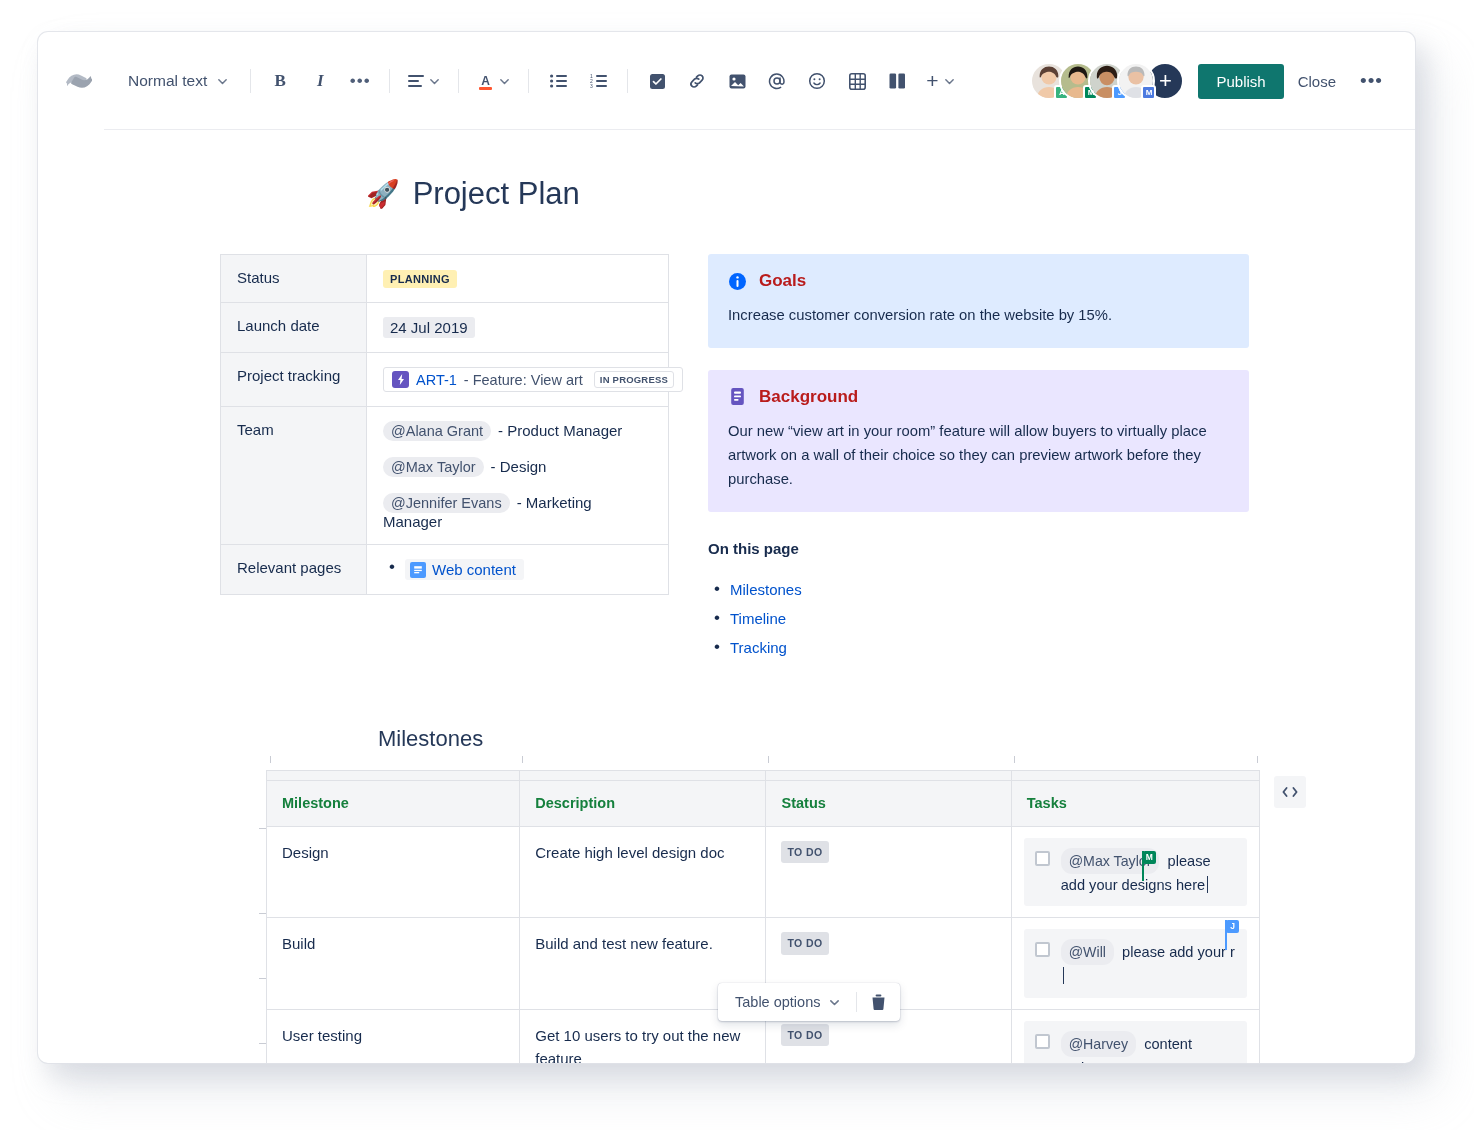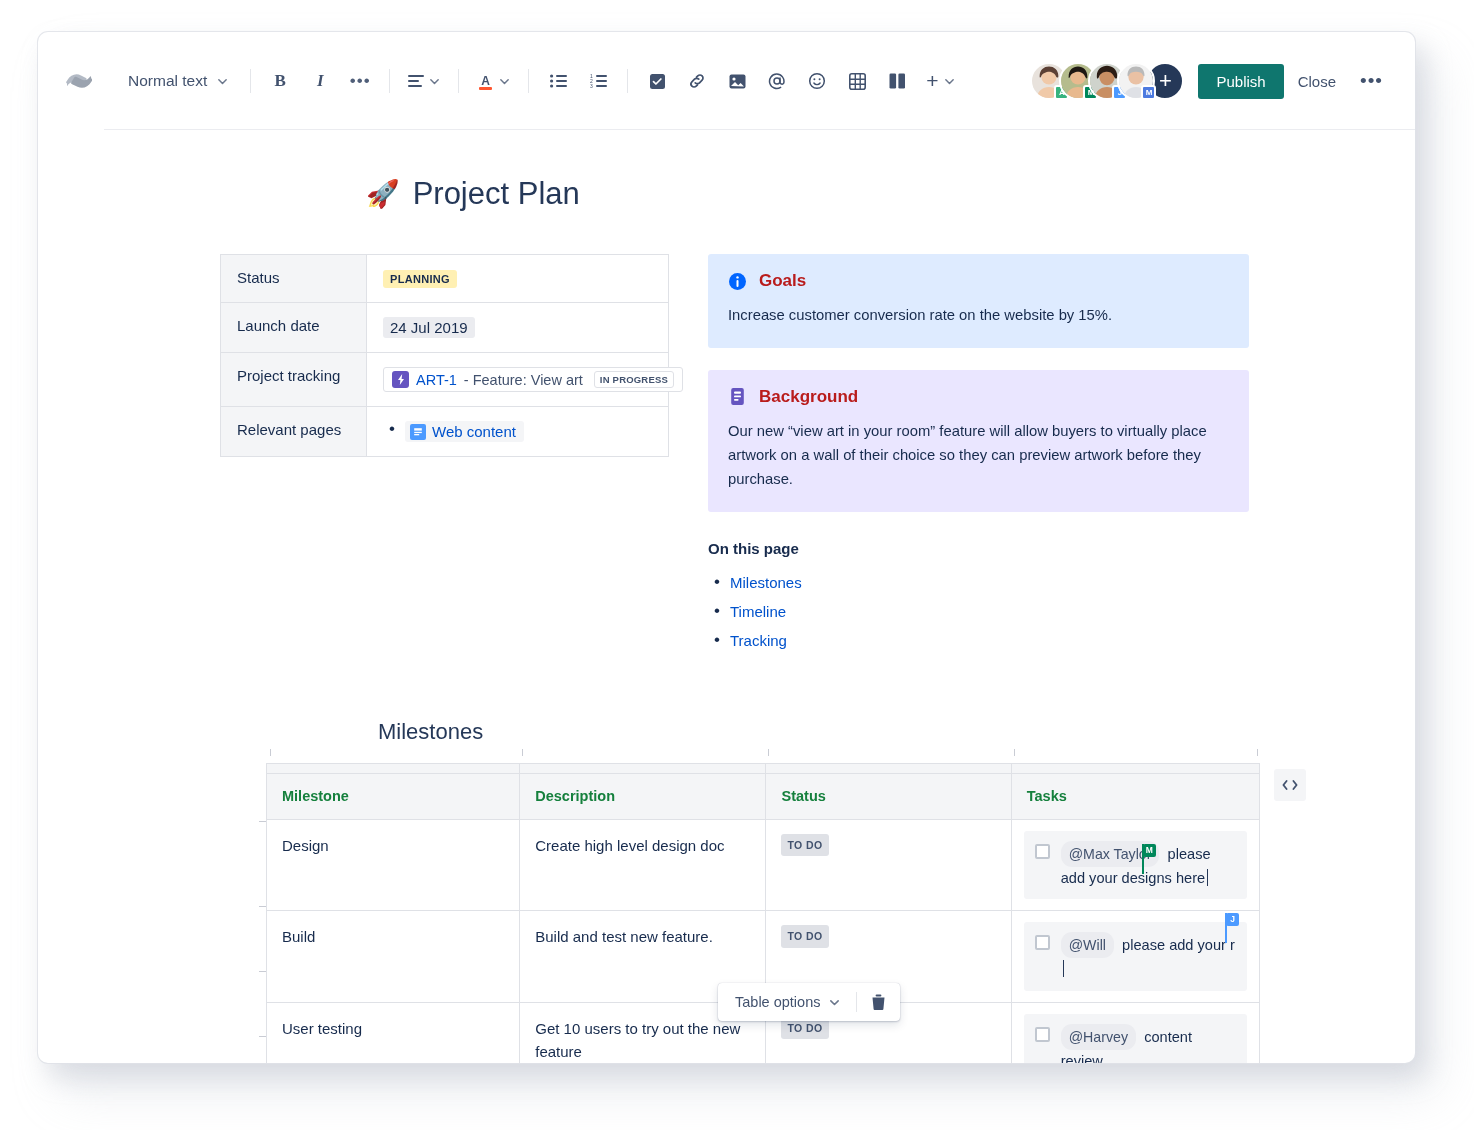--- a/index.html
+++ b/index.html
@@ -193,21 +193,21 @@
   .panel.info { background: #deebff; }
   .panel.bg { background: #eae6ff; margin-top: 22px; }
   .panel-head {
     display: flex; align-items: center; gap: 12px;
     font-size: 17px; font-weight: 700; color: #b91c1c; margin-bottom: 13px;
   }
   .panel-body { font-size: 14.8px; color: #172b4d; line-height: 1.62; }
   .p-ico { width: 19px; height: 19px; flex: none; }
 
   .otp { margin-top: 28px; }
-  .otp-title { font-size: 15px; font-weight: 700; color: #172b4d; margin-bottom: 17px; }
+  .otp-title { font-size: 15px; font-weight: 700; color: #172b4d; margin-bottom: 24px; }
   .otp-list { list-style: none; padding-left: 22px; }
   .otp-list li { position: relative; margin-bottom: 11px; }
   .otp-list li::before {
     content: "•"; position: absolute; left: -16px; top: -2px;
     color: #172b4d; font-size: 17px;
   }
   .otp-list a { color: #0052cc; font-size: 15px; text-decoration: none; cursor: pointer; }
 
   
   .section-h {
@@ -525,20 +525,34 @@
               <span class="jira-chip">
                 <span class="jira-ico">
                   <svg width="10" height="11" viewBox="0 0 10 11" aria-hidden="true">
                     <path d="M6.2 0L2 6h2.4L3.8 11 8 5H5.6z" fill="#fff"></path>
                   </svg>
                 </span>
                 <span class="jira-key">ART-1</span>
                 <span>- Feature: View art</span>
                 <span class="jira-status">IN PROGRESS</span>
               </span>
+            </td>
+          </tr>
+          <tr>
+            <td class="k">Team</td>
+            <td class="v">
+              <div class="team-row">
+                <span class="mention">@Alana Grant</span><span class="team-role">- Product Manager</span>
+              </div>
+              <div class="team-row">
+                <span class="mention">@Max Taylor</span><span class="team-role">- Design</span>
+              </div>
+              <div class="team-row">
+                <span class="mention">@Jennifer Evans</span><span class="team-role">- Marketing Manager</span>
+              </div>
             </td>
           </tr>
           <tr>
             <td class="k">Relevant pages</td>
             <td class="v">
               <ul class="rel-list">
                 <li>
                   <span class="page-link">
                     <span class="doc-ico">
                       <svg width="10" height="10" viewBox="0 0 10 10" aria-hidden="true">

